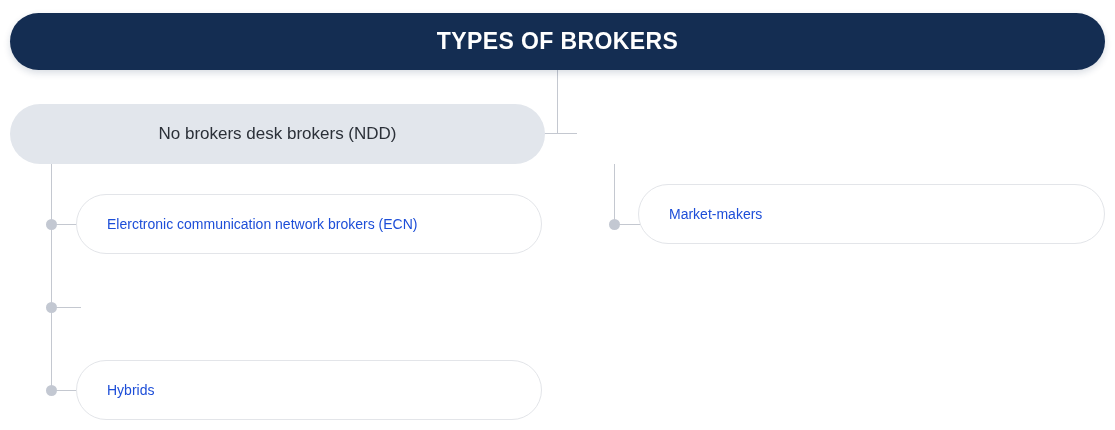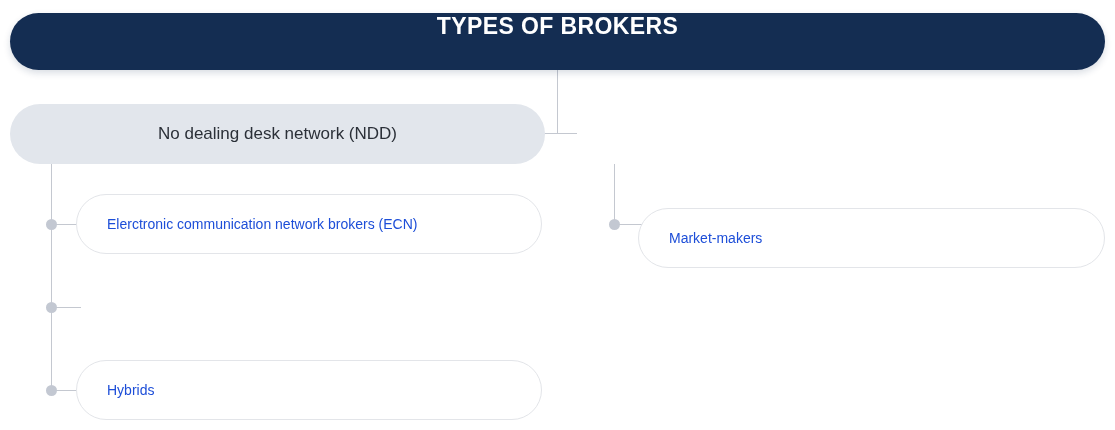--- a/index.html
+++ b/index.html
@@ -41,20 +41,21 @@
   .title-bar {
     position: absolute;
     left: 10px;
     top: 13px;
     width: 1095px;
     height: 57px;
     background: #142d52;
     border-radius: 28.5px;
     box-shadow: 0 3px 7px rgba(20, 45, 82, 0.16);
     display: flex;
+    align-items: center;
     justify-content: center;
     z-index: 4;
   }
   .title-text {
     color: #ffffff;
     font-size: 23px;
     font-weight: bold;
     letter-spacing: 0.4px;
     text-transform: uppercase;
   }
@@ -120,27 +121,27 @@
   <div class="dot" style="left:46px; top:219px;"></div>
   <div class="dot" style="left:46px; top:302px;"></div>
   <div class="dot" style="left:46px; top:385px;"></div>
   <div class="dot" style="left:609px; top:219px;"></div>
 
   <div class="title-bar">
     <span class="title-text">TYPES OF BROKERS</span>
   </div>
 
   <div class="branch-pill left">
-    <span class="branch-label">No dealing desk network (NDD)</span>
+    <span class="branch-label">No brokers desk brokers (NDD)</span>
   </div>
 
   <div class="leaf col-left" style="top:194px;">
     <span class="leaf-label">Elerctronic communication network brokers (ECN)</span>
   </div>
   <div class="leaf col-left" style="top:360px;">
     <span class="leaf-label">Hybrids</span>
   </div>
 
-  <div class="leaf col-right" style="top:208px;">
+  <div class="leaf col-right" style="top:184px;">
     <span class="leaf-label">Market-makers</span>
   </div>
 
 </div>
 
 </body></html>

